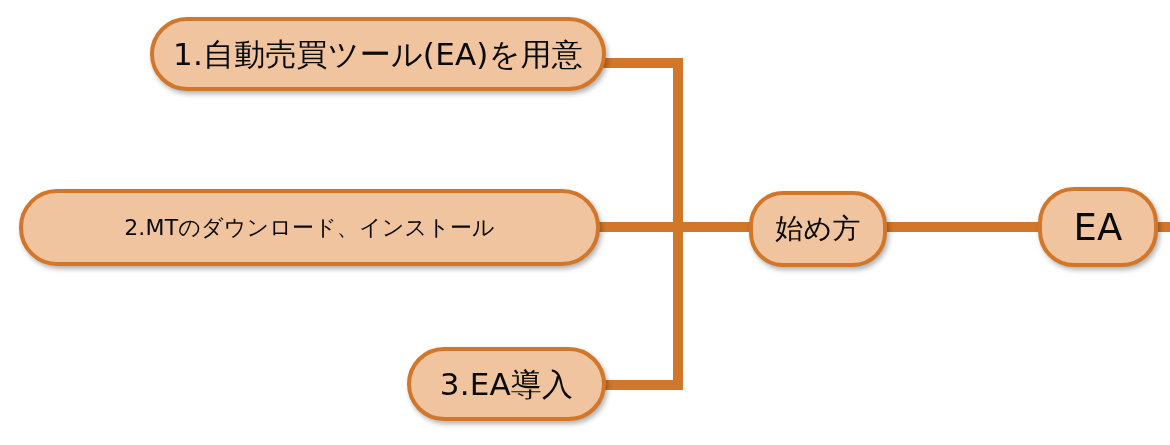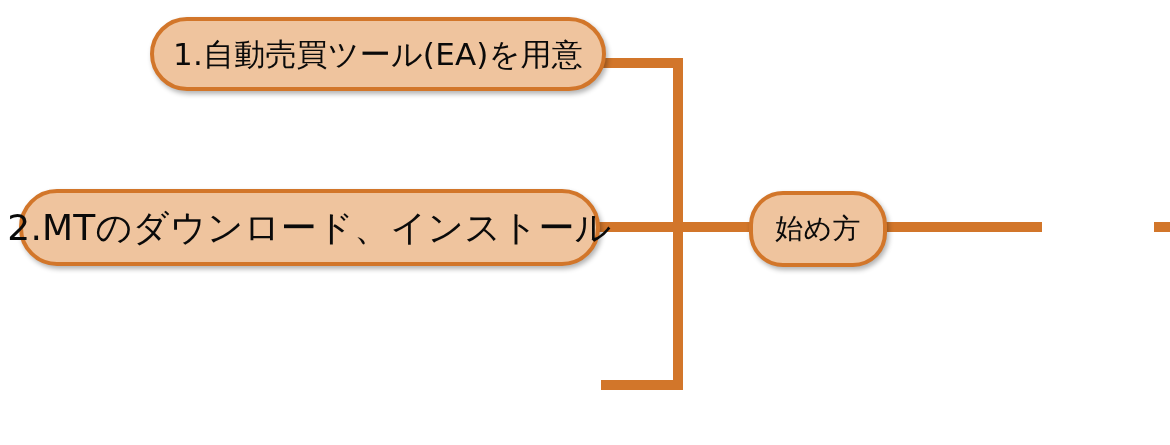--- a/index.html
+++ b/index.html
@@ -48,21 +48,21 @@
     left: 150px; top: 9px; width: 456px; height: 74px;
     border-radius: 37px;
     margin-top: 8px;
   }
   #node-step1 .node-label { font-size: 31px; }
 
   #node-step2 {
     left: 19px; top: 189px; width: 581px; height: 77px;
     border-radius: 38px;
   }
-  #node-step2 .node-label { font-size: 36px; }
+  #node-step2 .node-label { font-size: 22px; }
 
   #node-step3 {
     left: 407px; top: 347px; width: 199px; height: 74px;
     border-radius: 37px;
   }
   #node-step3 .node-label { font-size: 31px; }
 
   #node-center {
     left: 749px; top: 191px; width: 138px; height: 76px;
     border-radius: 34px;
@@ -96,19 +96,25 @@
   </svg>
 
   <div class="node" id="node-step1">
     <span class="node-label">1.自動売買ツール(EA)を用意</span>
   </div>
 
   <div class="node" id="node-step2">
     <span class="node-label">2.MTのダウンロード、インストール</span>
   </div>
 
+  <div class="node" id="node-step3">
+    <span class="node-label">3.EA導入</span>
+  </div>
 
   <div class="node" id="node-center">
     <span class="node-label">始め方</span>
   </div>
 
+  <div class="node" id="node-root">
+    <span class="node-label">EA</span>
+  </div>
 
 </div>
 
 </body></html>

